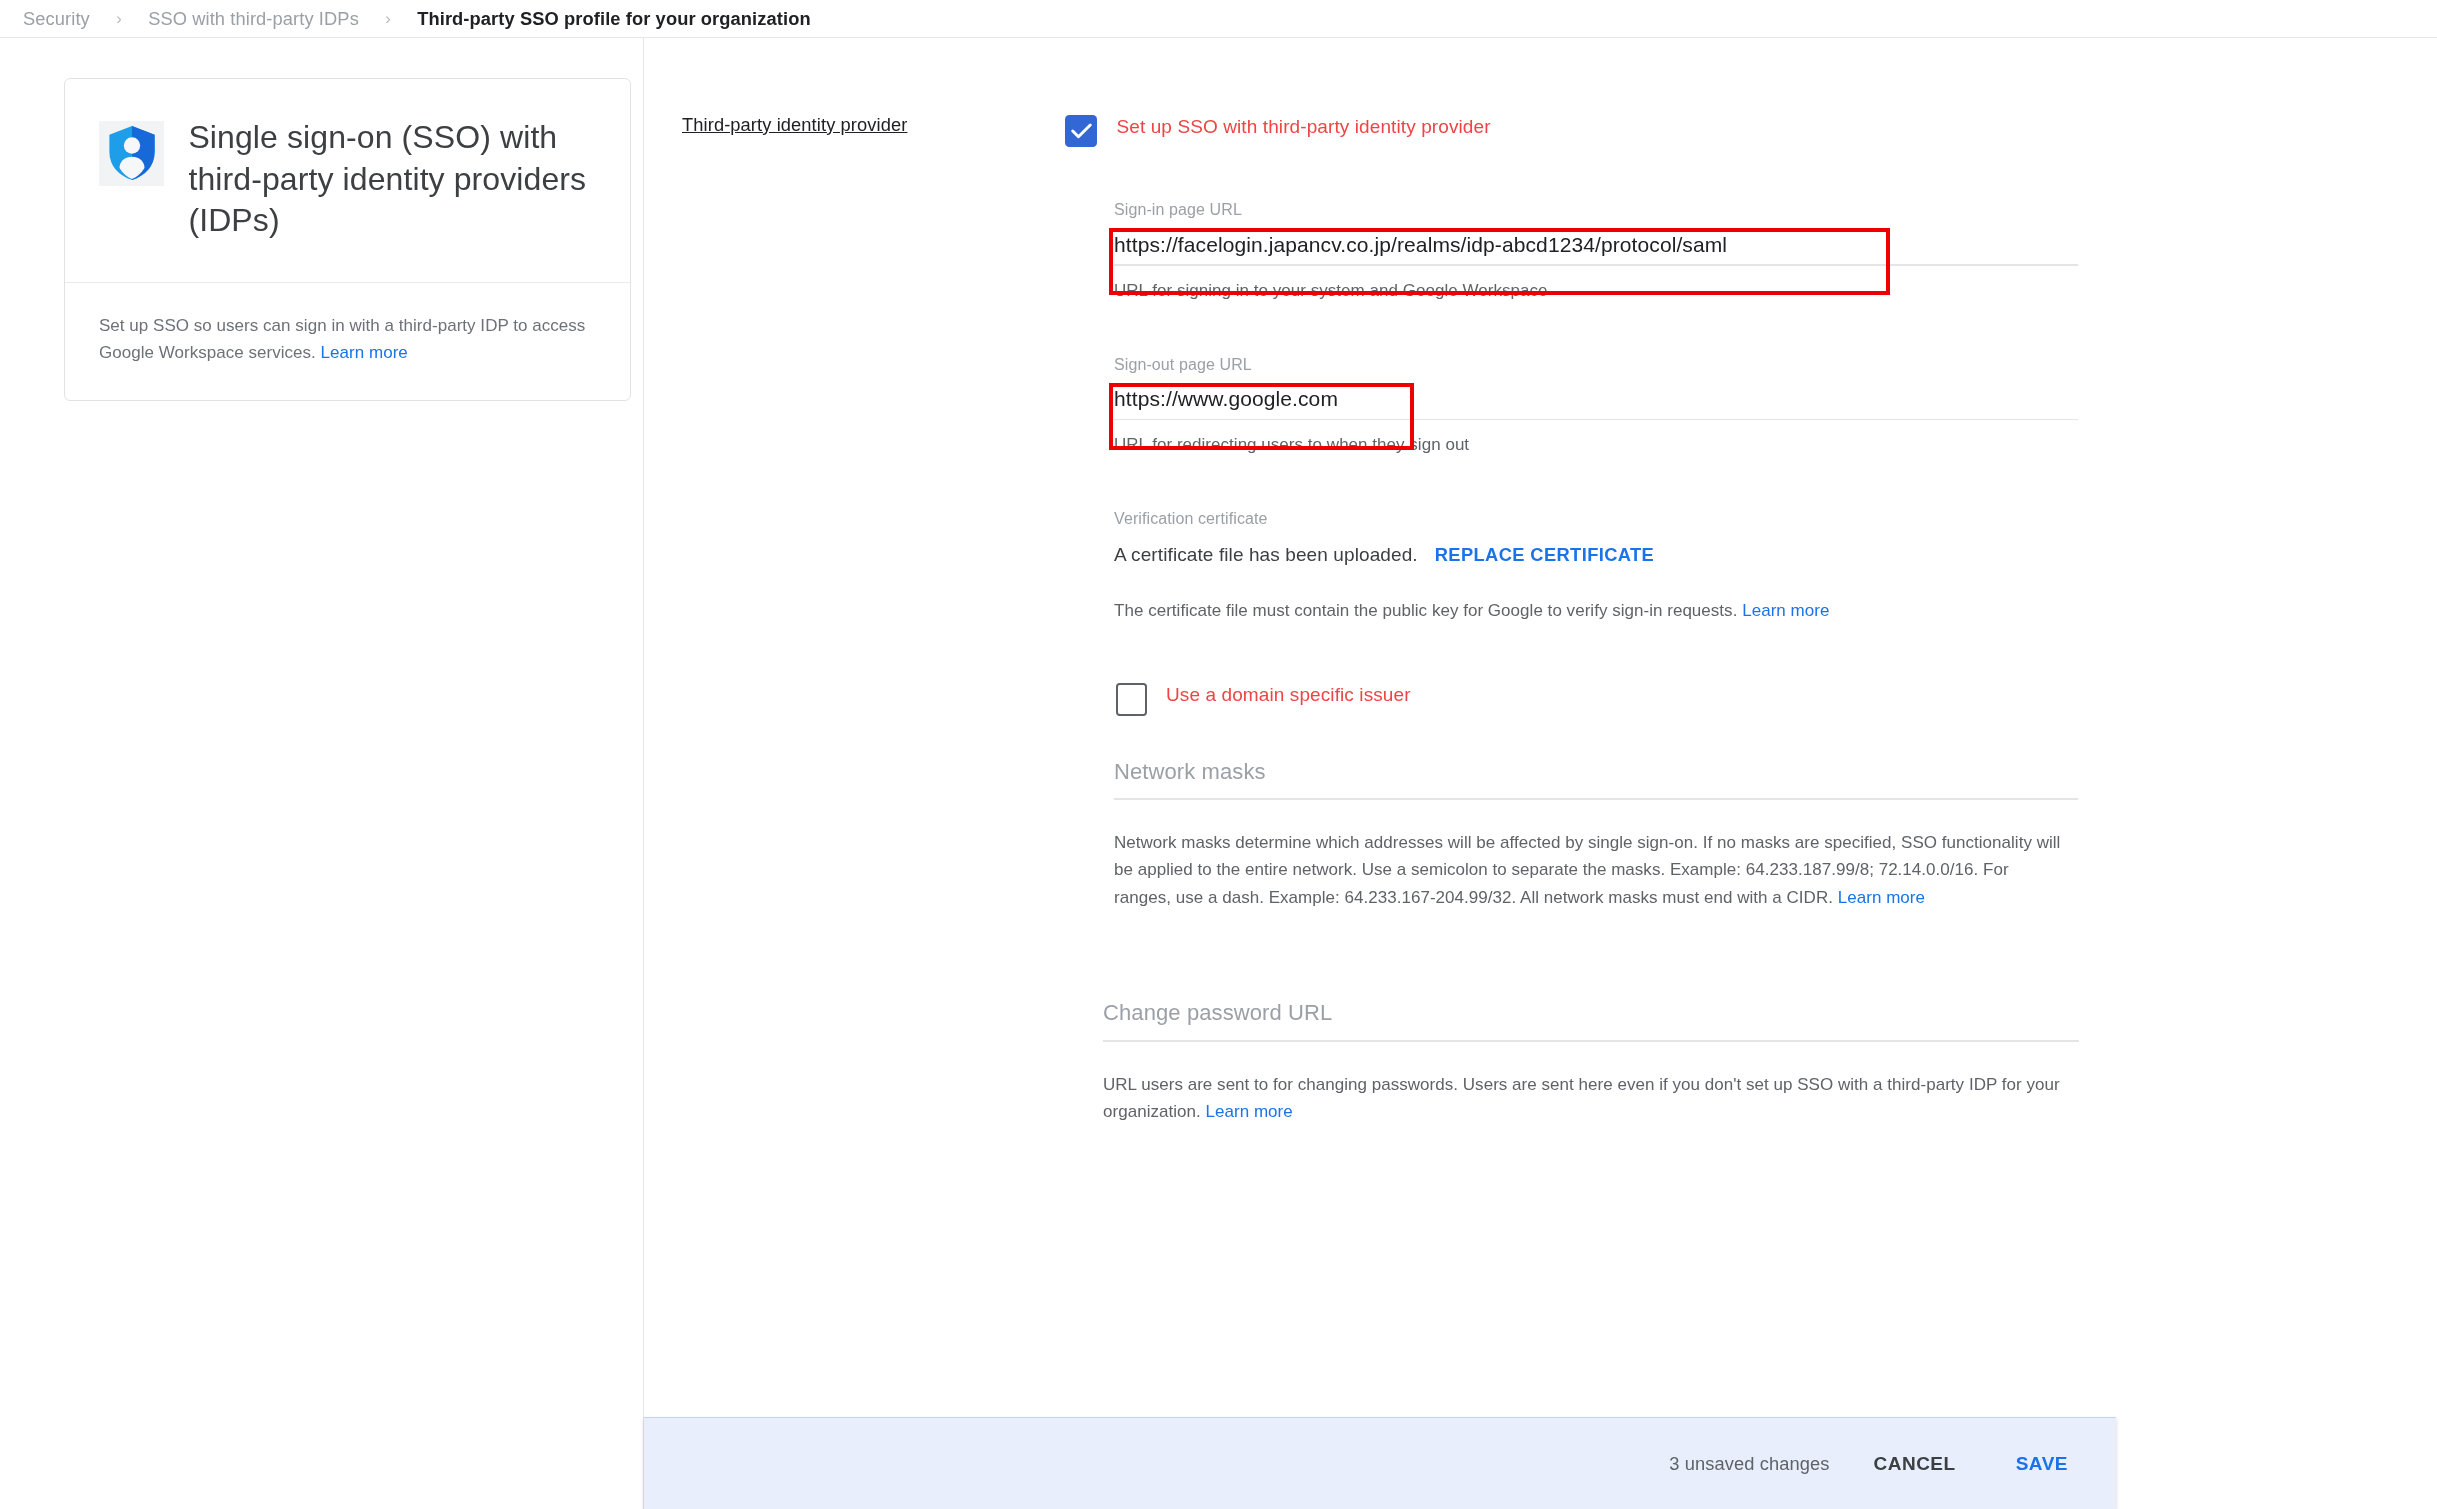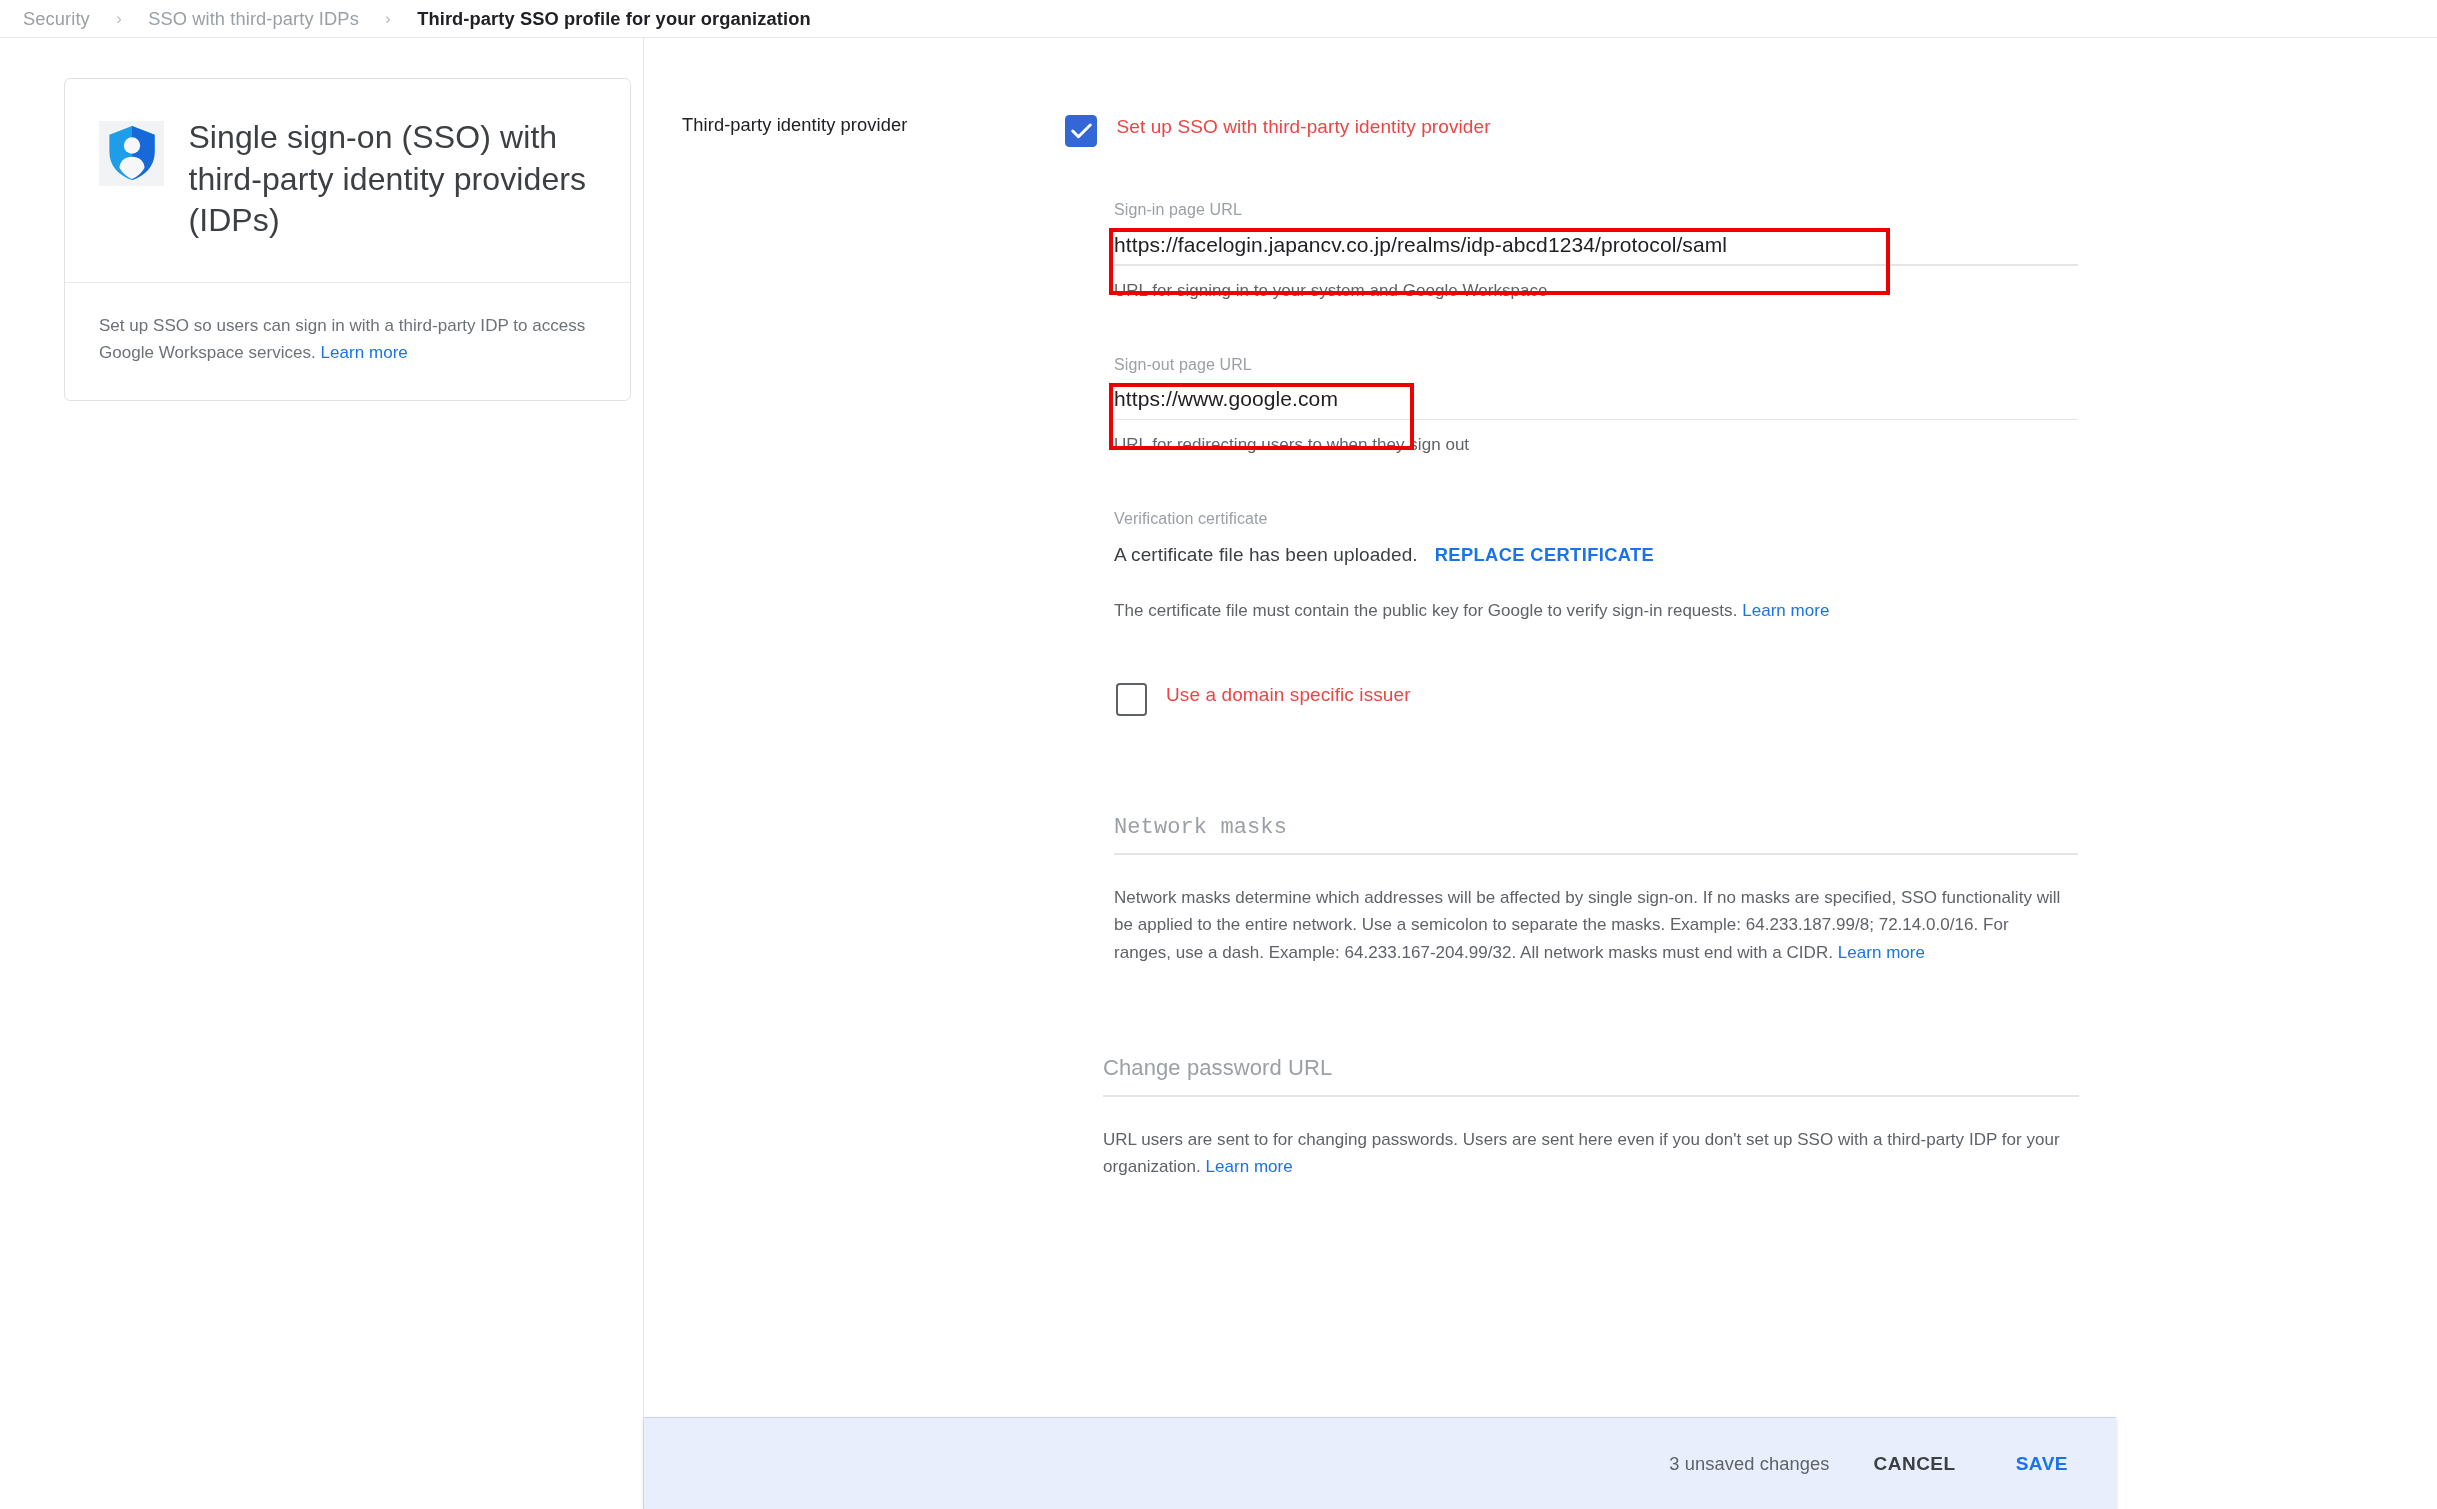--- a/index.html
+++ b/index.html
@@ -112,20 +112,21 @@
   }
   .section-label-col {
     width: 421px;
     min-width: 421px;
     padding-left: 38px;
   }
   .section-label {
     font-size: 18.3px;
     color: #202124;
     letter-spacing: 0.1px;
+    text-decoration: underline;
   }
   .fields-col {
     flex: 1;
     padding-right: 37px;
   }
 
   
   .cb-row {
     display: flex;
     align-items: flex-start;
@@ -360,21 +361,21 @@
             <span class="cert-action">REPLACE CERTIFICATE</span>
           </div>
           <div class="field-help" style="padding-top:35px;"><span>The certificate file must contain the public key for Google to verify sign-in requests.</span> <a href="#" class="link">Learn more</a></div>
         </div>
 
         <div class="cb-row" style="margin-top:61px; margin-left:51px;">
           <span class="cb-empty"></span>
           <span class="cb-label">Use a domain specific issuer</span>
         </div>
 
-        <div class="sec-head" style="margin-top:99px;font-family:Liberation Mono, monospace;">
+        <div class="sec-head" style="margin-top:43px;">
           <div class="sec-head-title">Network masks</div>
           <div class="sec-head-rule"></div>
         </div>
         <p class="body-text" style="margin-top:29px; margin-left:49px; max-width:952px;"><span>Network masks determine which addresses will be affected by single sign-on. If no masks are specified, SSO functionality will be applied to the entire network. Use a semicolon to separate the masks. Example: 64.233.187.99/8; 72.14.0.0/16. For ranges, use a dash. Example: 64.233.167-204.99/32. All network masks must end with a CIDR.</span> <a href="#" class="link">Learn more</a></p>
 
         <div class="sec-head" style="margin-top:89px; padding-left:38px;">
           <div class="sec-head-title">Change password URL</div>
           <div class="sec-head-rule" style="width:976px;"></div>
         </div>
         <p class="body-text" style="margin-top:29px; margin-left:38px; max-width:976px;"><span>URL users are sent to for changing passwords. Users are sent here even if you don't set up SSO with a third-party IDP for your organization.</span> <a href="#" class="link">Learn more</a></p>

